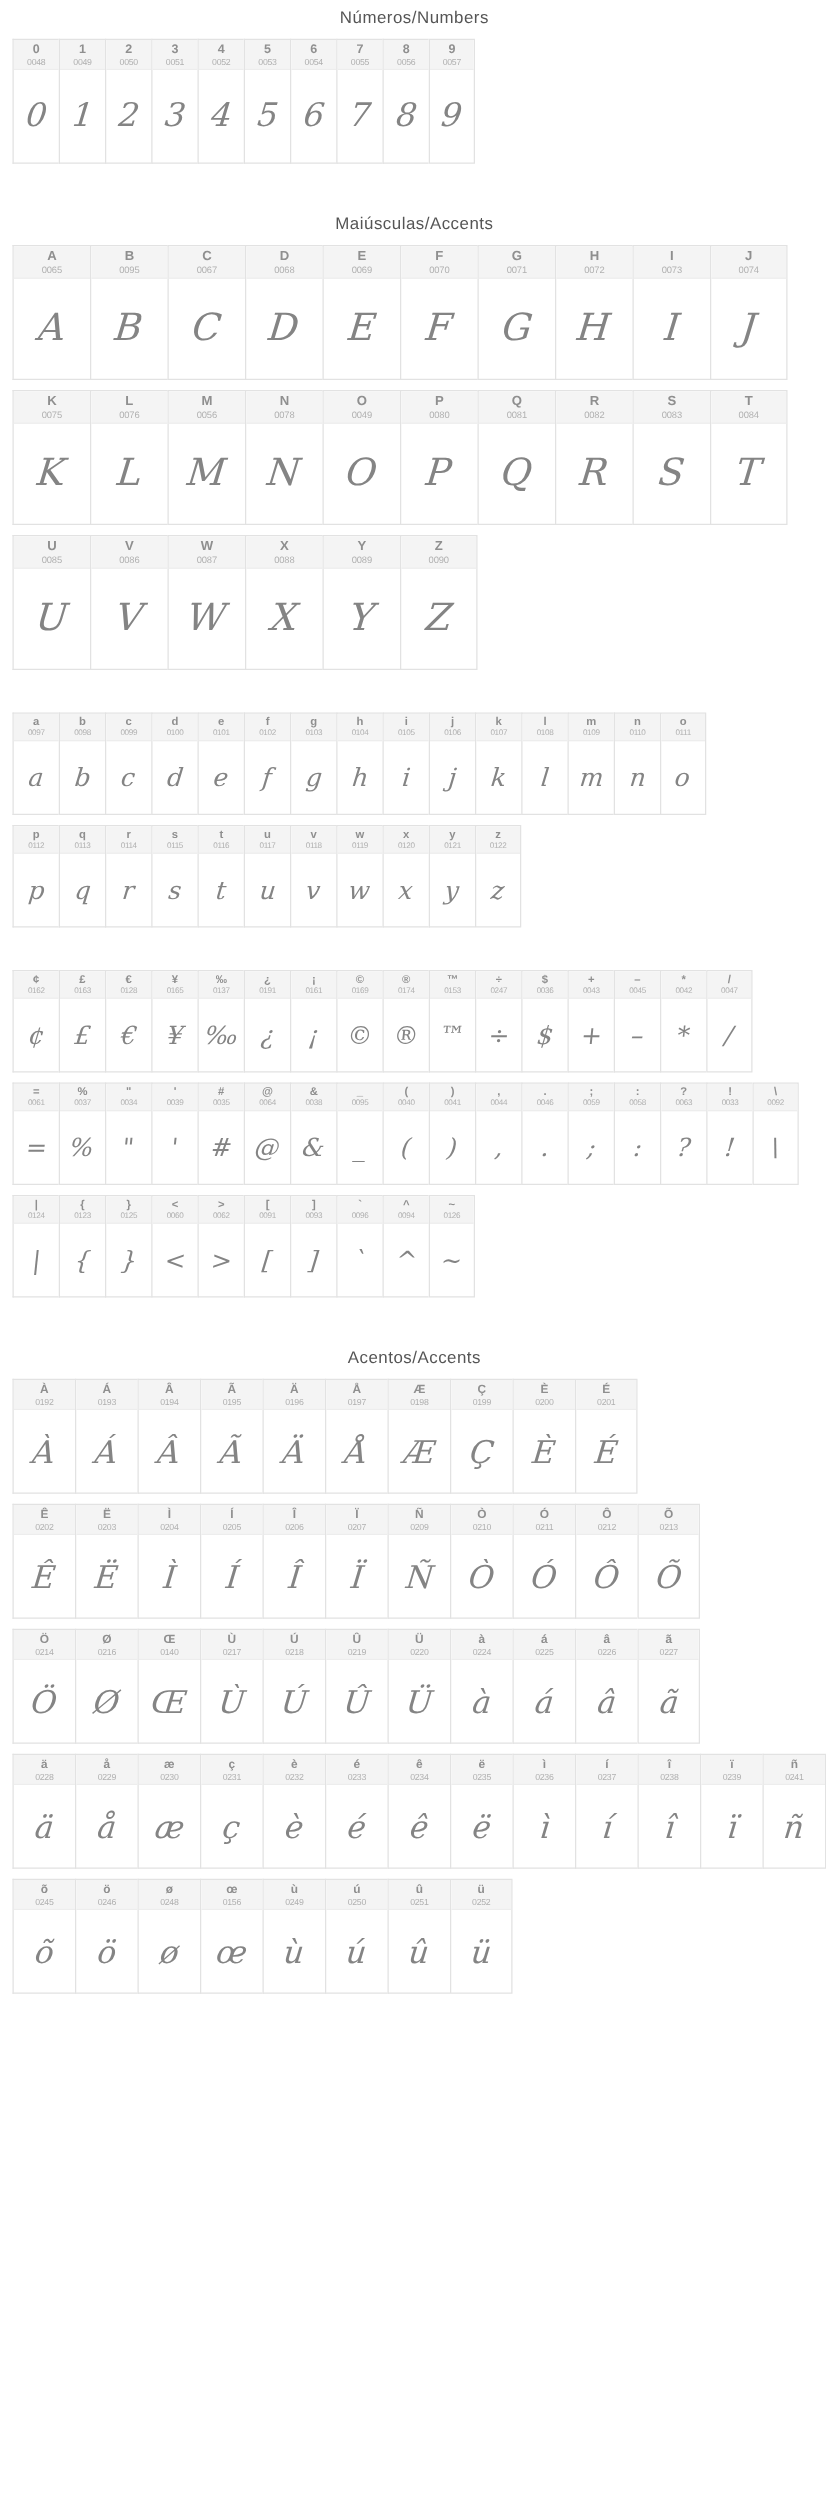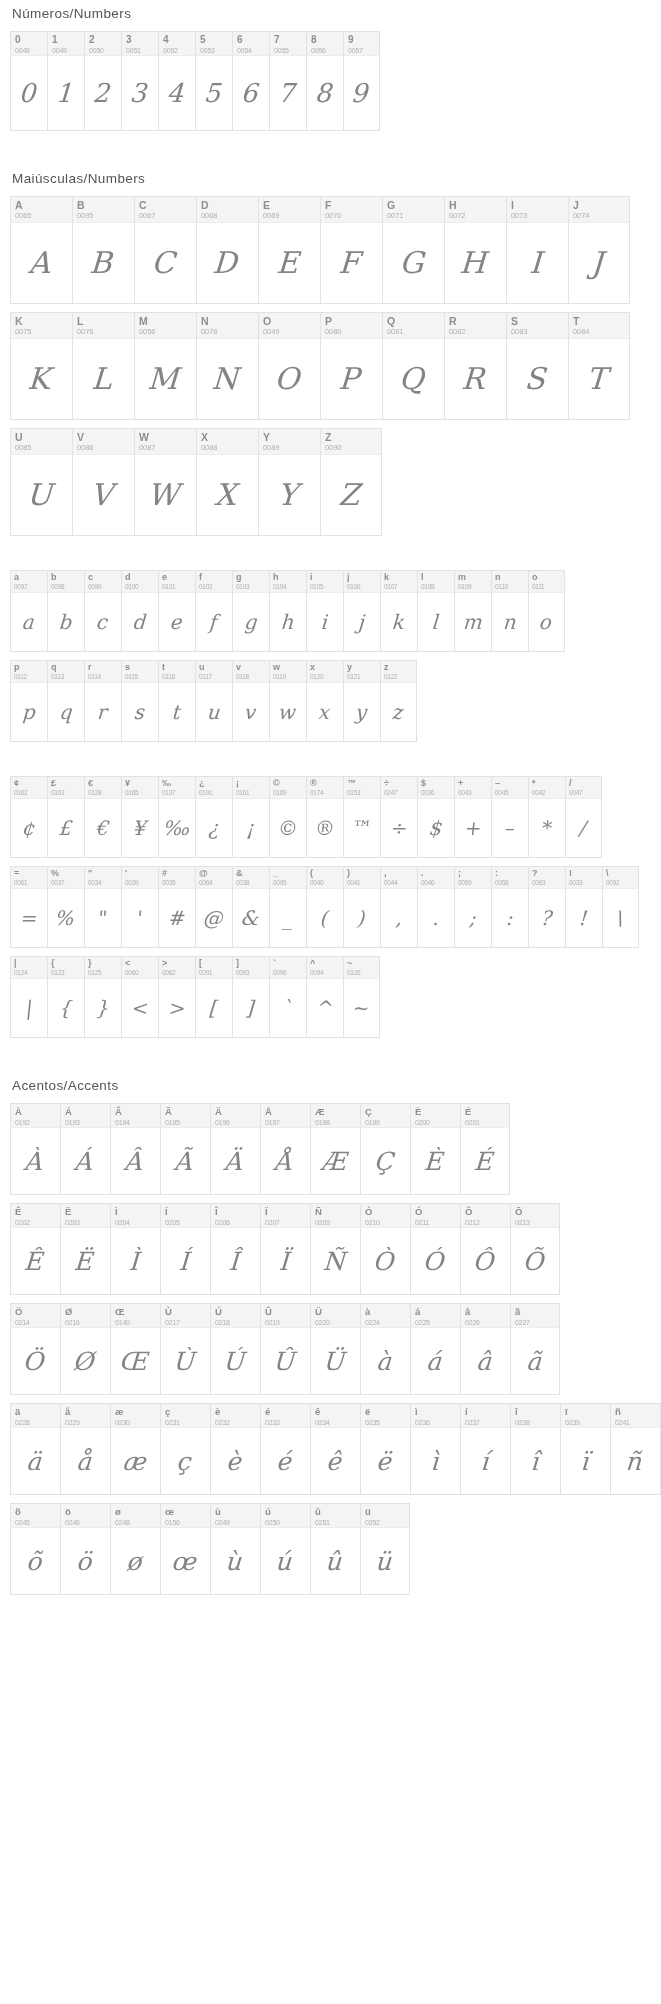--- a/index.html
+++ b/index.html
@@ -10,20 +10,21 @@
   body {
     width: 661px;
     font-family: "Liberation Sans", sans-serif;
     color: #555555;
     -webkit-font-smoothing: antialiased;
   }
   .page {
     width: 661px;
     box-sizing: border-box;
     padding: 0 0 20px 0;
+    text-align: center;
   }
   .section {
     margin: 0 0 26px 0;
     padding: 0 10px;
     box-sizing: border-box;
   }
   .section-title {
     font-size: 13.5px;
     font-weight: normal;
     color: #555555;
@@ -245,21 +246,21 @@
                 <span class="glyph-code">0057</span>
               </div>
               <div class="glyph-body">
                 <span class="glyph-render">9</span>
               </div>
             </div>
           </div>
         </div>
       </div>
       <div class="section upper">
-        <div class="section-title">Maiúsculas/Numbers</div>
+        <div class="section-title">Maiúsculas/Accents</div>
         <div class="grid">
           <div class="row">
             <div class="glyph-cell">
               <div class="glyph-head">
                 <span class="glyph-char">A</span>
                 <span class="glyph-code">0065</span>
               </div>
               <div class="glyph-body">
                 <span class="glyph-render">A</span>
               </div>

